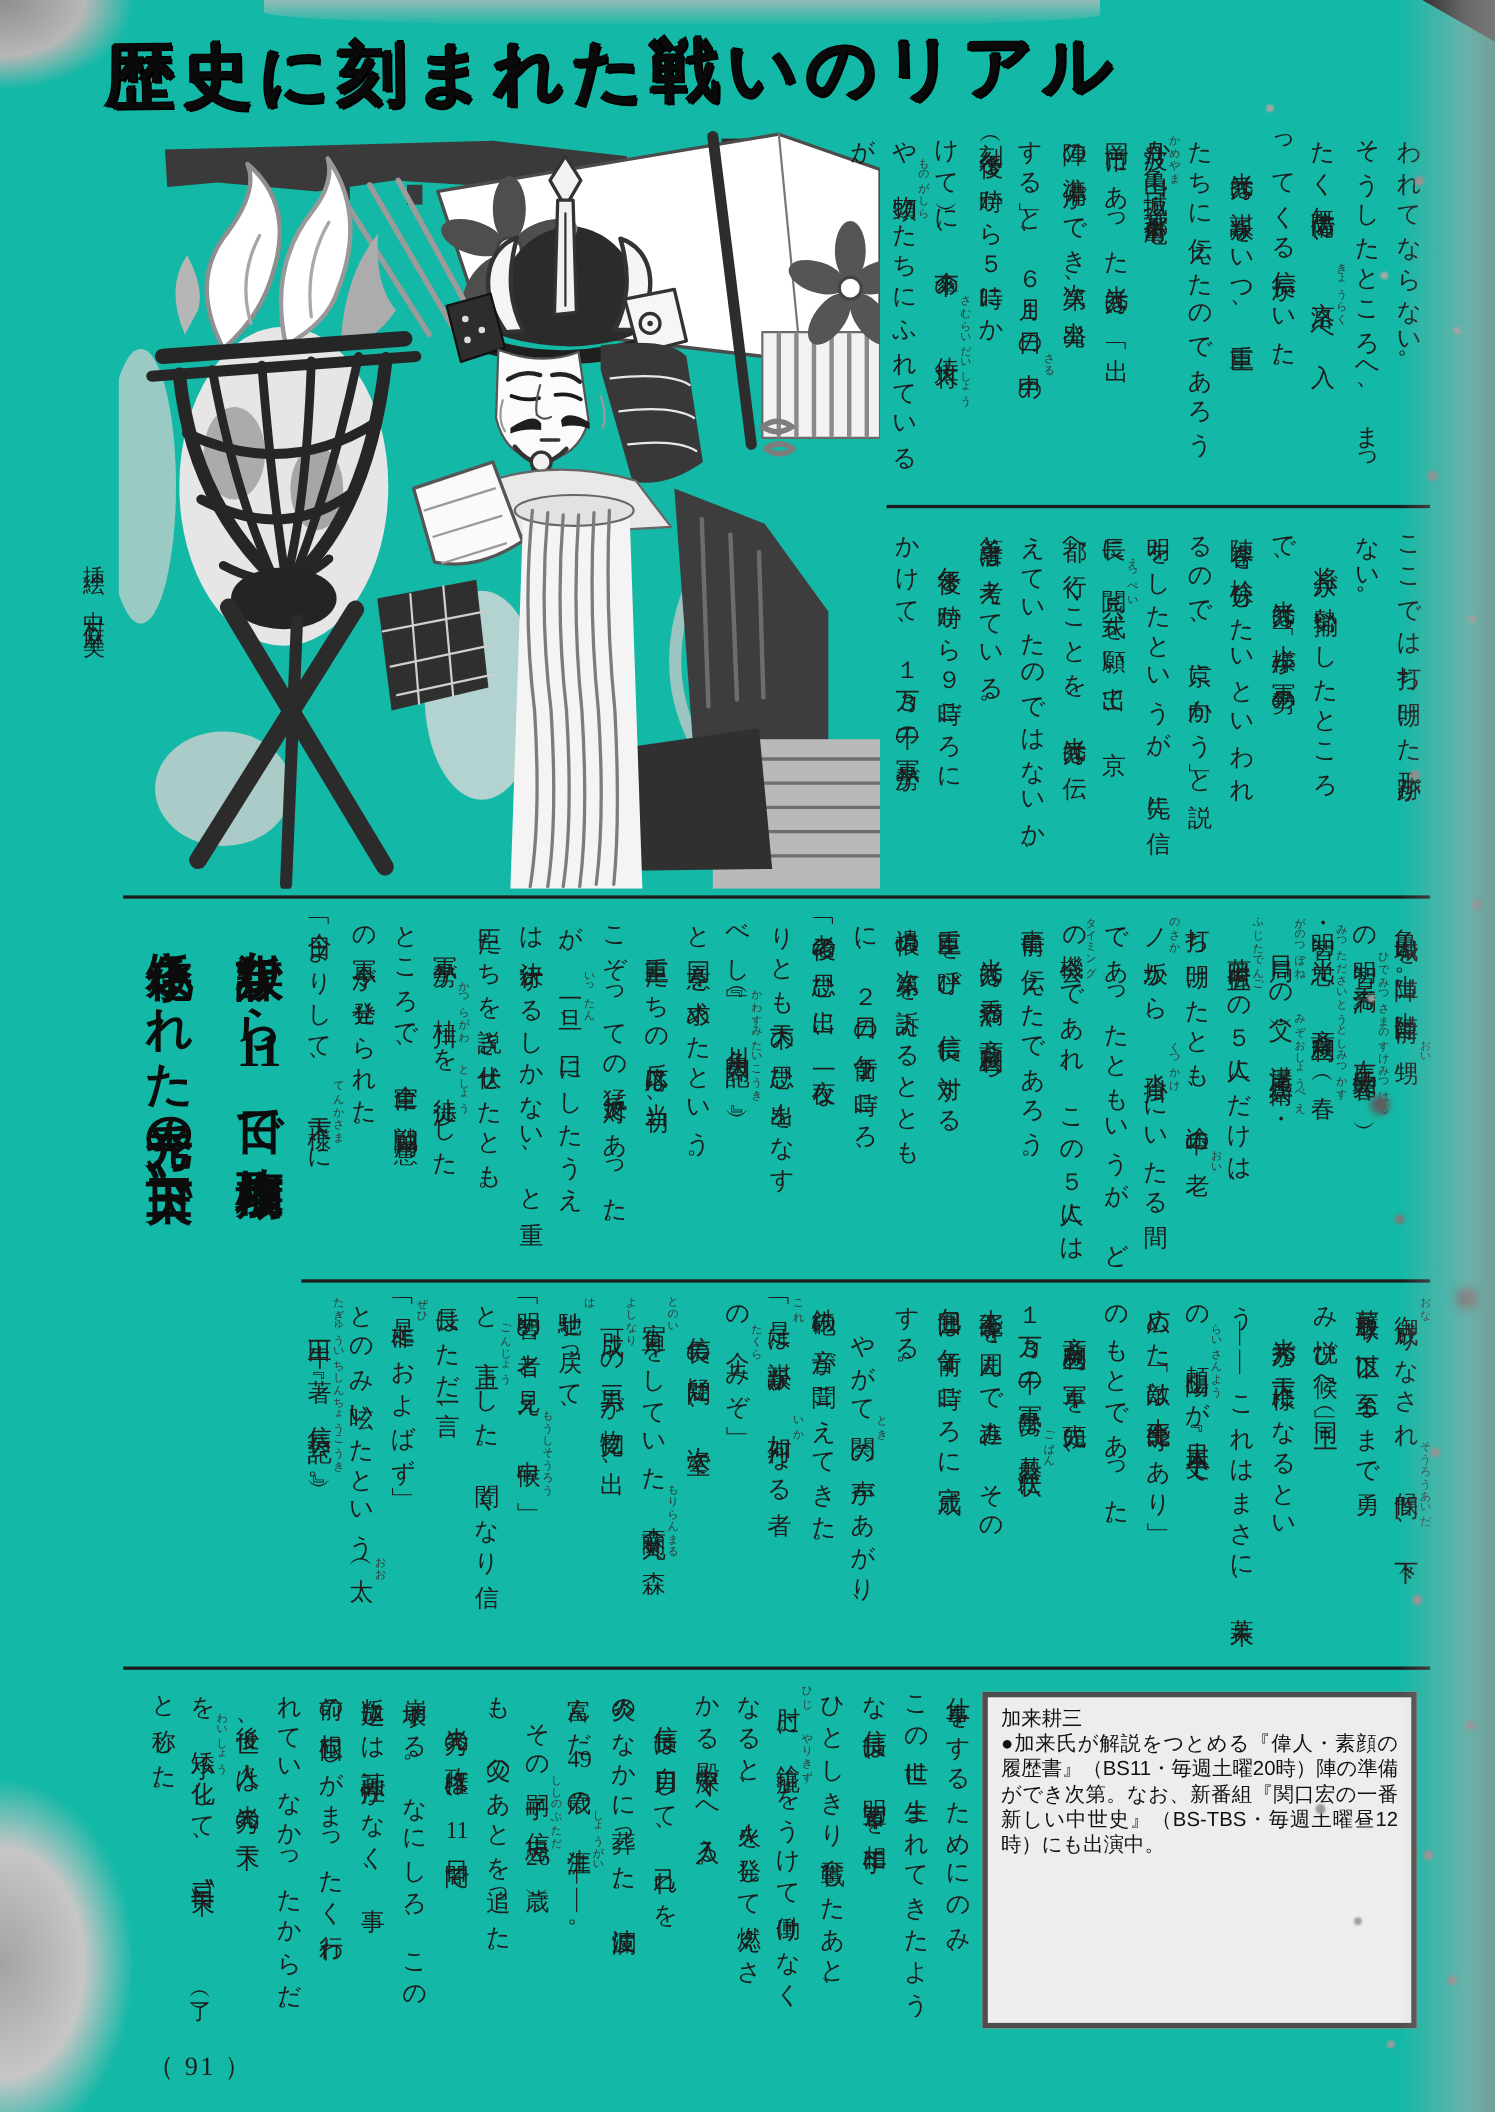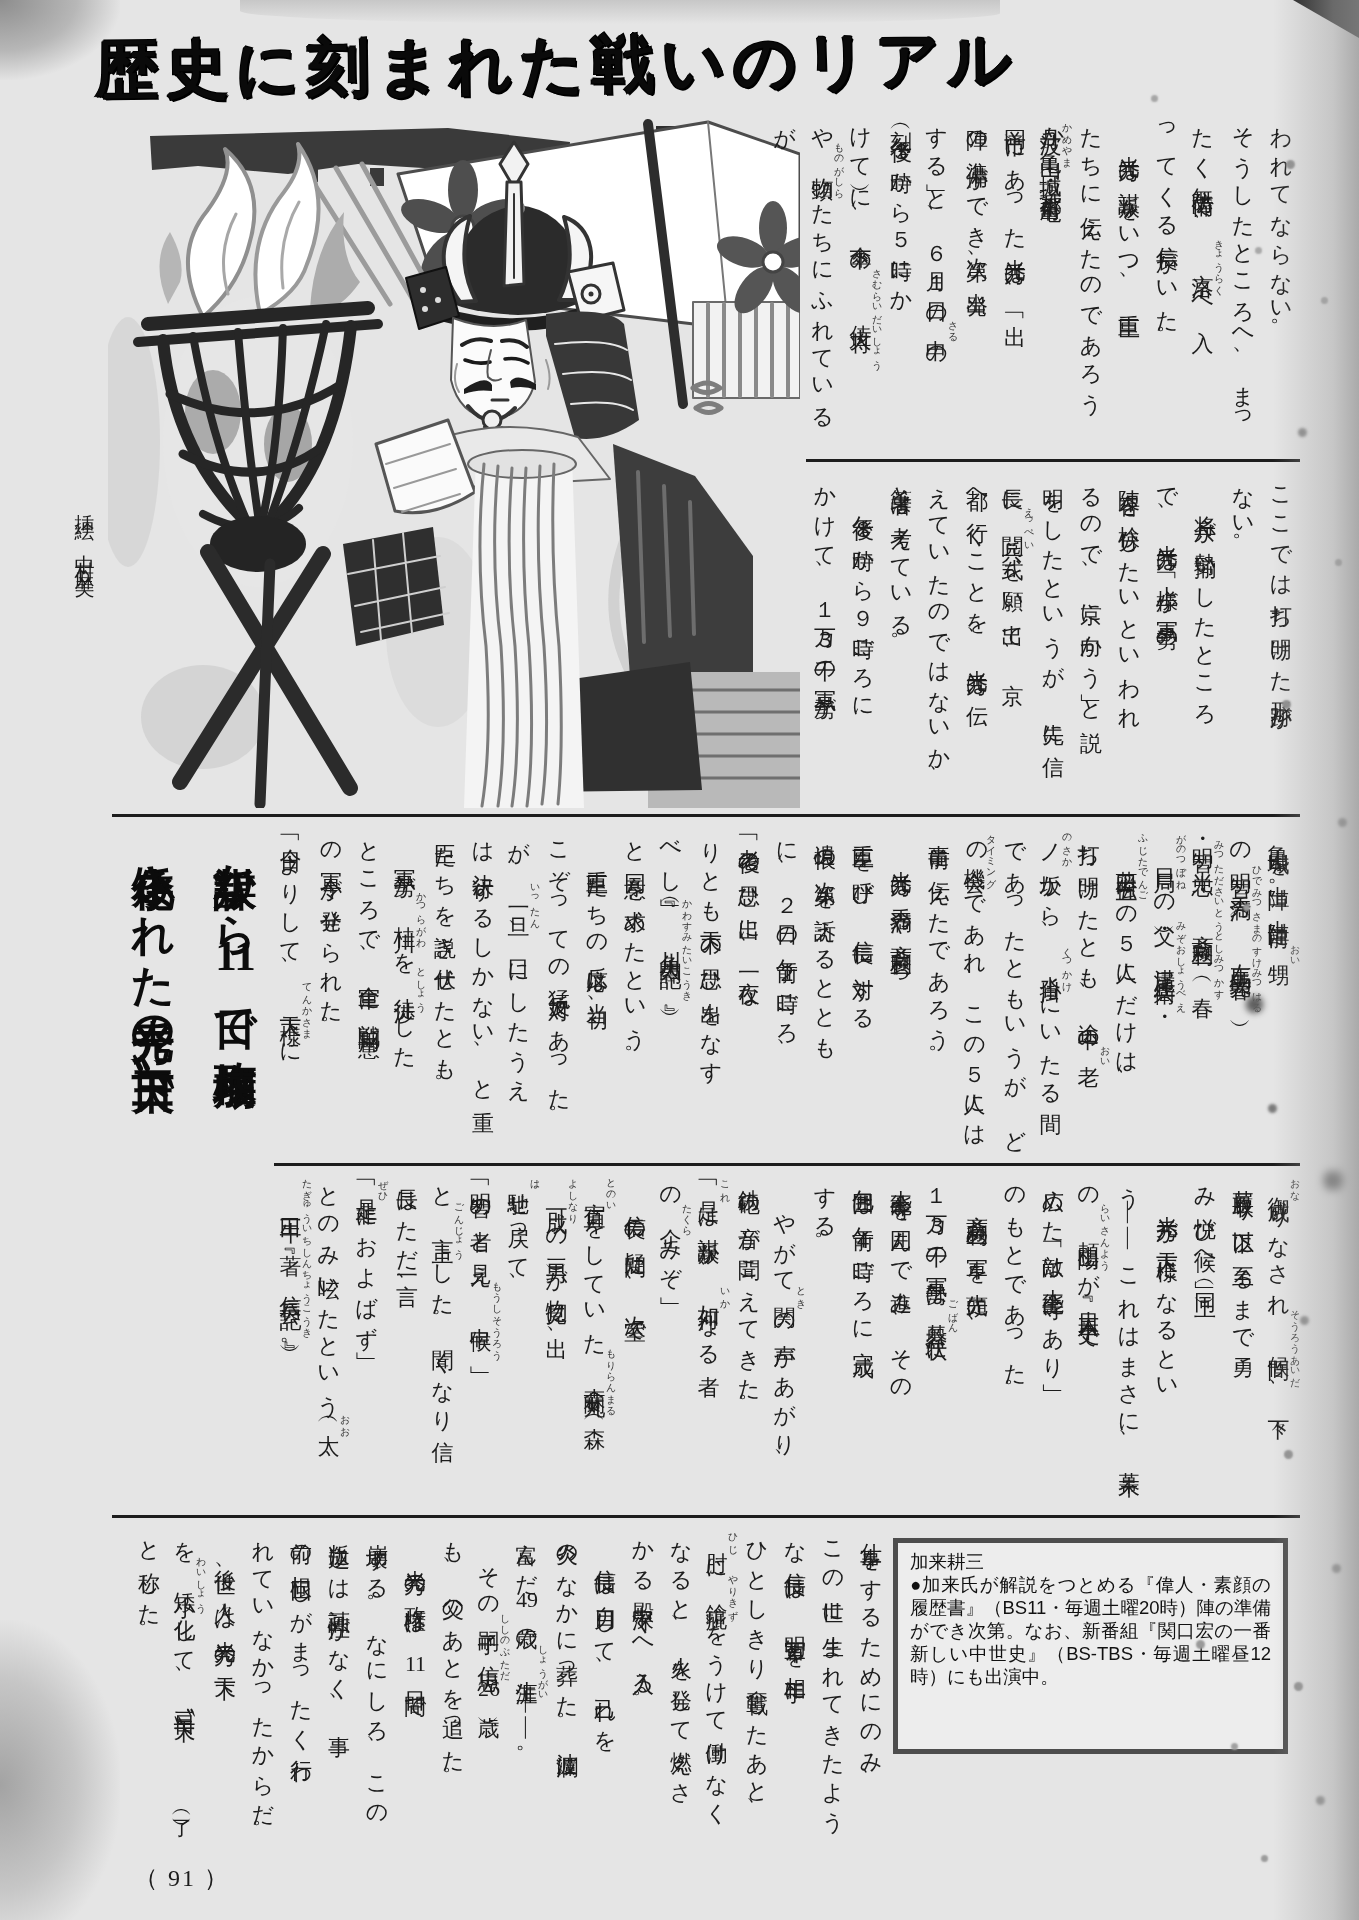--- a/index.html
+++ b/index.html
@@ -1,16 +1,16 @@
 <!DOCTYPE html>
 <html><head>
 <meta charset="utf-8">
 <style>
   html,body{margin:0;padding:0;background:#777;}
-  .page{position:relative;width:1359px;height:1920px;background:#e5e5e5;overflow:hidden;
+  .page{position:relative;width:1359px;height:1920px;background:#14b8a6;overflow:hidden;
         font-family:"Liberation Serif",serif;color:#1c1c1c;}
   
   .corner-tl{position:absolute;left:0;top:0;width:120px;height:80px;z-index:1;
     background:radial-gradient(ellipse at 0% 0%,#8d8d8d 0%,#b7b7b7 45%,rgba(255,255,255,0) 72%);}
   .top-smudge{position:absolute;left:240px;top:0;width:760px;height:24px;z-index:1;opacity:.75;
     background:linear-gradient(#bdbdbd,rgba(255,255,255,0));border-radius:0 0 45% 55%;}
   .corner-tr{position:absolute;right:0;top:0;width:66px;height:38px;background:#181818;z-index:1;
     clip-path:polygon(0 0,100% 0,100% 100%);}
   .right-streak{position:absolute;right:0;top:0;width:86px;height:100%;z-index:6;pointer-events:none;
     background:linear-gradient(to right,rgba(200,200,200,0),rgba(173,173,173,.55) 70%,rgba(150,150,150,.75));}
@@ -52,21 +52,21 @@
   .rule4{left:112px;width:1188px;top:1515px;}
   
   .illus{position:absolute;left:108px;top:112px;z-index:2;}
   
   .caption{position:absolute;left:72px;top:498px;z-index:3;writing-mode:vertical-rl;
     font-size:20px;letter-spacing:7px;white-space:pre;}
   .endmark{position:absolute;left:168px;top:1802px;z-index:3;writing-mode:vertical-rl;
     font-size:21px;letter-spacing:2px;}
   .pageno{position:absolute;left:134px;top:1862px;z-index:3;font-size:24px;letter-spacing:2px;}
   
-  .biobox{position:absolute;left:893px;top:1538px;width:395px;height:216px;z-index:3;
+  .biobox{position:absolute;left:893px;top:1538px;width:395px;height:306px;z-index:3;
     box-sizing:border-box;border:5px solid #4d4d4d;background:#ededed;padding:7px 12px;
     font-family:"Liberation Sans",sans-serif;font-size:18.5px;line-height:23px;color:#111;
     text-align:justify;overflow:hidden;}
   .biobox p{margin:0;}
 </style>
 </head>
 <body>
 
 <div class="page">
 

